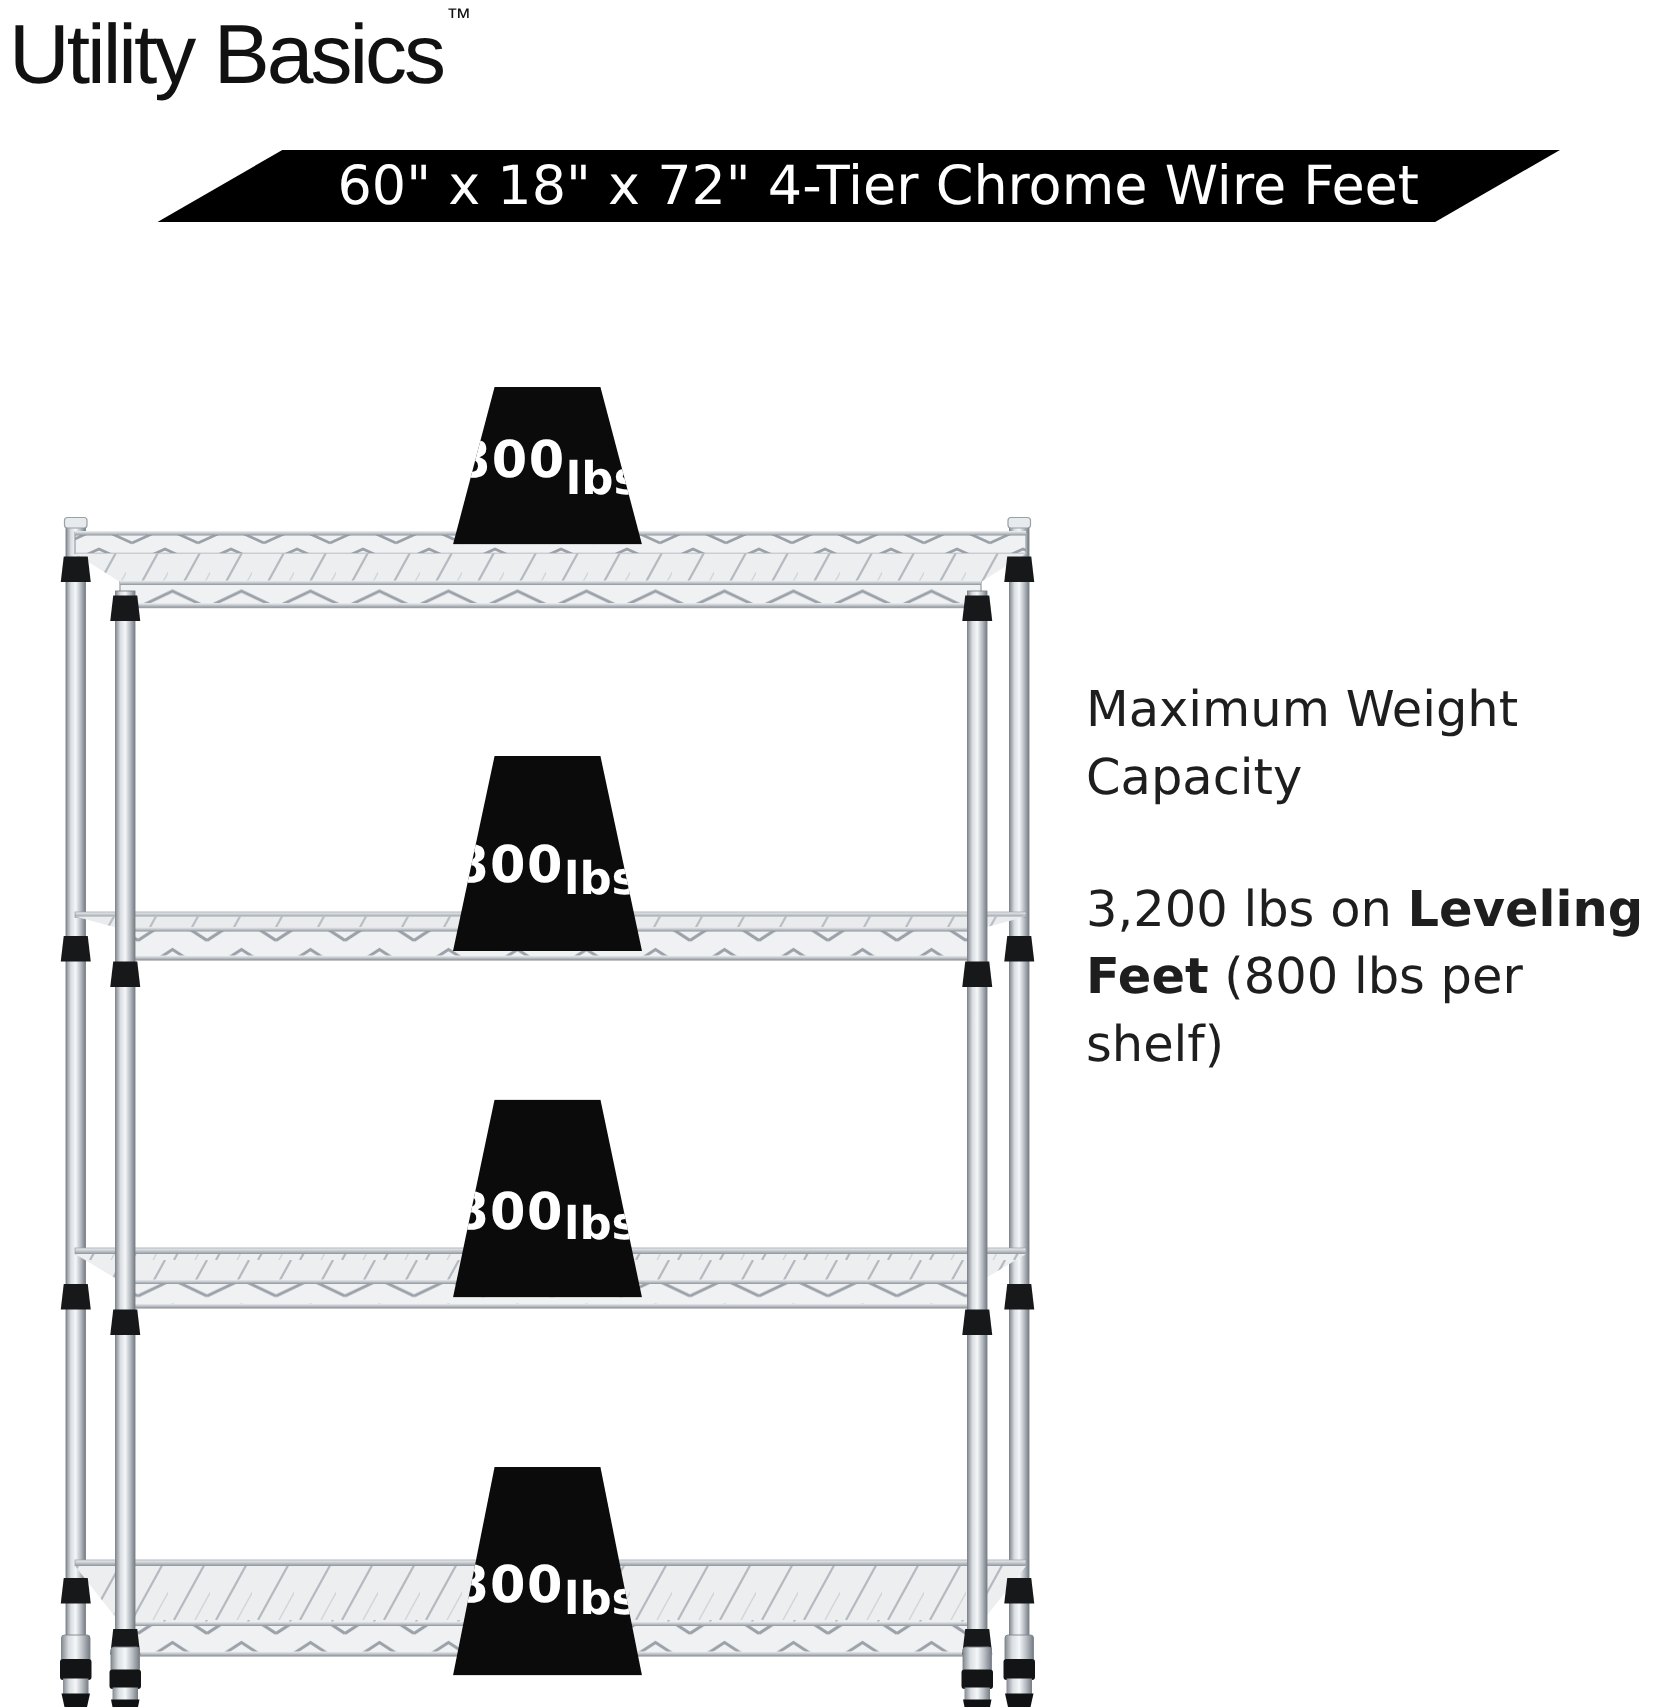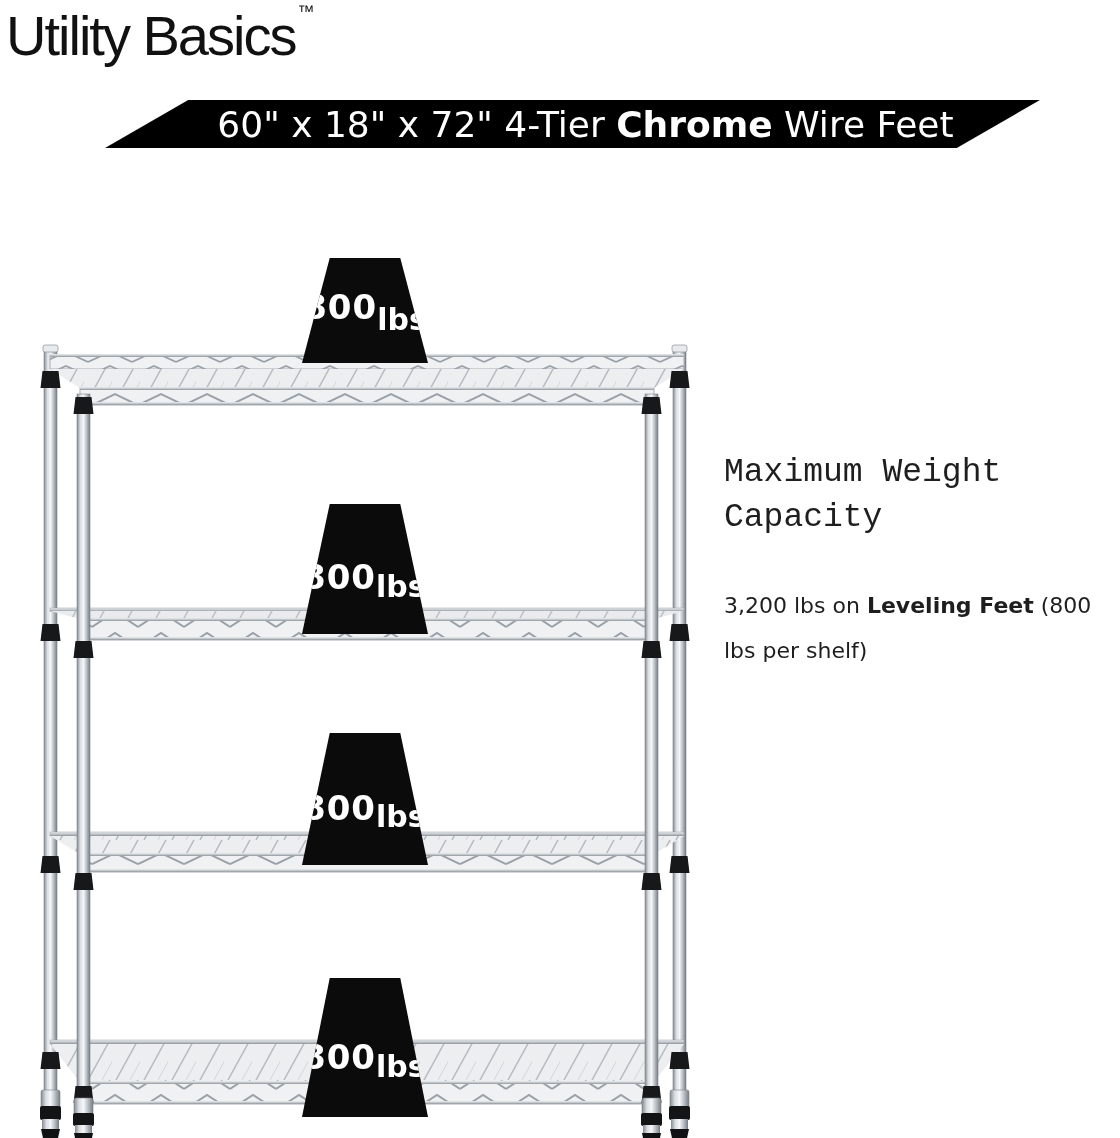--- a/index.html
+++ b/index.html
@@ -9,37 +9,37 @@
   
   .brand{position:absolute;left:6px;top:2px;color:#111111;
          font-family:"Liberation Sans",sans-serif;font-size:56px;letter-spacing:-2px;white-space:nowrap;}
   .brand sup{font-size:17px;letter-spacing:0;vertical-align:38px;margin-left:2px;}
 
   
   .banner{position:absolute;left:105px;top:100px;width:935px;height:48px;background:#000000;
           clip-path:polygon(8.9% 0,100% 0,91.1% 100%,0 100%);
           display:flex;align-items:center;justify-content:center;}
   .banner-text{color:#ffffff;font-size:36px;white-space:nowrap;padding-left:26px;}
-  .banner-text b{font-weight:bold;}
+  .banner-text b{font-weight:normal;}
 
   
   .badge{position:absolute;background:#0b0b0c;clip-path:polygon(22% 0,78% 0,100% 100%,0 100%);
          display:flex;flex-direction:row;align-items:center;color:#ffffff;}
   .badge-value{font-size:34px;font-weight:bold;letter-spacing:1px;}
   .badge-unit{font-size:30px;font-weight:bold;margin-top:18px;}
   .badge1{left:302px;top:258px;width:126px;height:105px;padding-top:0;justify-content:center;}
   .badge1 .badge-value{margin-top:-8px;}
   .badge2{left:302px;top:504px;width:126px;height:114px;padding-top:16px;}
   .badge3{left:302px;top:733px;width:126px;height:115px;padding-top:17px;}
   .badge4{left:302px;top:978px;width:126px;height:120px;padding-top:19px;}
 
   
   .specs{position:absolute;left:724px;top:450px;width:378px;color:#1e1e1e;}
-  .specs h2{font-size:33px;line-height:45px;font-weight:normal;margin:0 0 43px 0;font-family:Liberation Mono, monospace;}
-  .specs p{font-size:22px;line-height:45px;margin:0 0 34px 0;}
+  .specs h2{font-size:33px;line-height:45px;font-weight:normal;margin:0 0 43px 0;}
+  .specs p{font-size:33px;line-height:45px;margin:0 0 34px 0;}
   .specs b{font-weight:bold;}
 
   .rack{position:absolute;left:0;top:0;}
 </style>
 </head>
 <body>
 
 <div class="canvas">
 
   <div class="brand"><span>Utility Basics</span><sup>™</sup></div>

